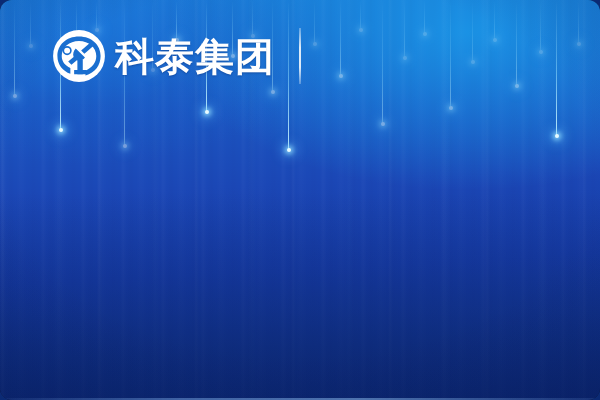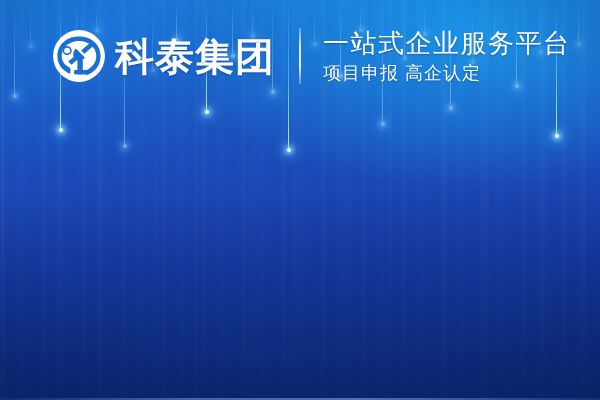--- a/index.html
+++ b/index.html
@@ -10,20 +10,21 @@
   body {
     font-family: "Liberation Sans", "DejaVu Sans", sans-serif;
   }
 
   #banner {
     position: relative;
     width: 600px;
     height: 400px;
     overflow: hidden;
     background: #000000;
+    border-radius: 12px;
   }
 
   
   .bg-base {
     position: absolute;
     inset: 0;
     background:
       radial-gradient(ellipse 70% 55% at 78% 8%, rgba(26,148,230,0.95) 0%, rgba(26,140,226,0.55) 35%, rgba(23,92,196,0.0) 72%),
       radial-gradient(ellipse 55% 45% at 14% 6%, rgba(28,120,222,0.75) 0%, rgba(26,100,206,0.30) 45%, rgba(23,80,190,0.0) 78%),
       linear-gradient(177deg, #1a7fd6 0%, #1a68cb 13%, #1b55c1 28%, #1b47b6 46%, #163ba6 66%, #12348f 84%, #0f2c7d 100%);
@@ -225,21 +226,17 @@
         <path d="M54 40 L70 26 L76 32 L60 46 Z" fill="#1a6fd0"></path>
         <path d="M47 57 L47 84 L57 84 L57 57 Z" fill="#1a6fd0"></path>
         <path d="M41 76 L63 76 L63 84 L41 84 Z" fill="#1a6fd0"></path>
         <circle cx="28" cy="40" r="7" fill="#ffffff" stroke="#1a6fd0" stroke-width="3"></circle>
       </svg>
       <span class="logo-word">科泰集团</span>
     </div>
 
     <div class="divider"></div>
 
-    <div class="tagline-block">
-      <span class="tagline-main">一站式企业服务平台</span>
-      <span class="tagline-sub">项目申报 高企认定</span>
-    </div>
 
   </div>
 
 
 </div>
 
 </body></html>

